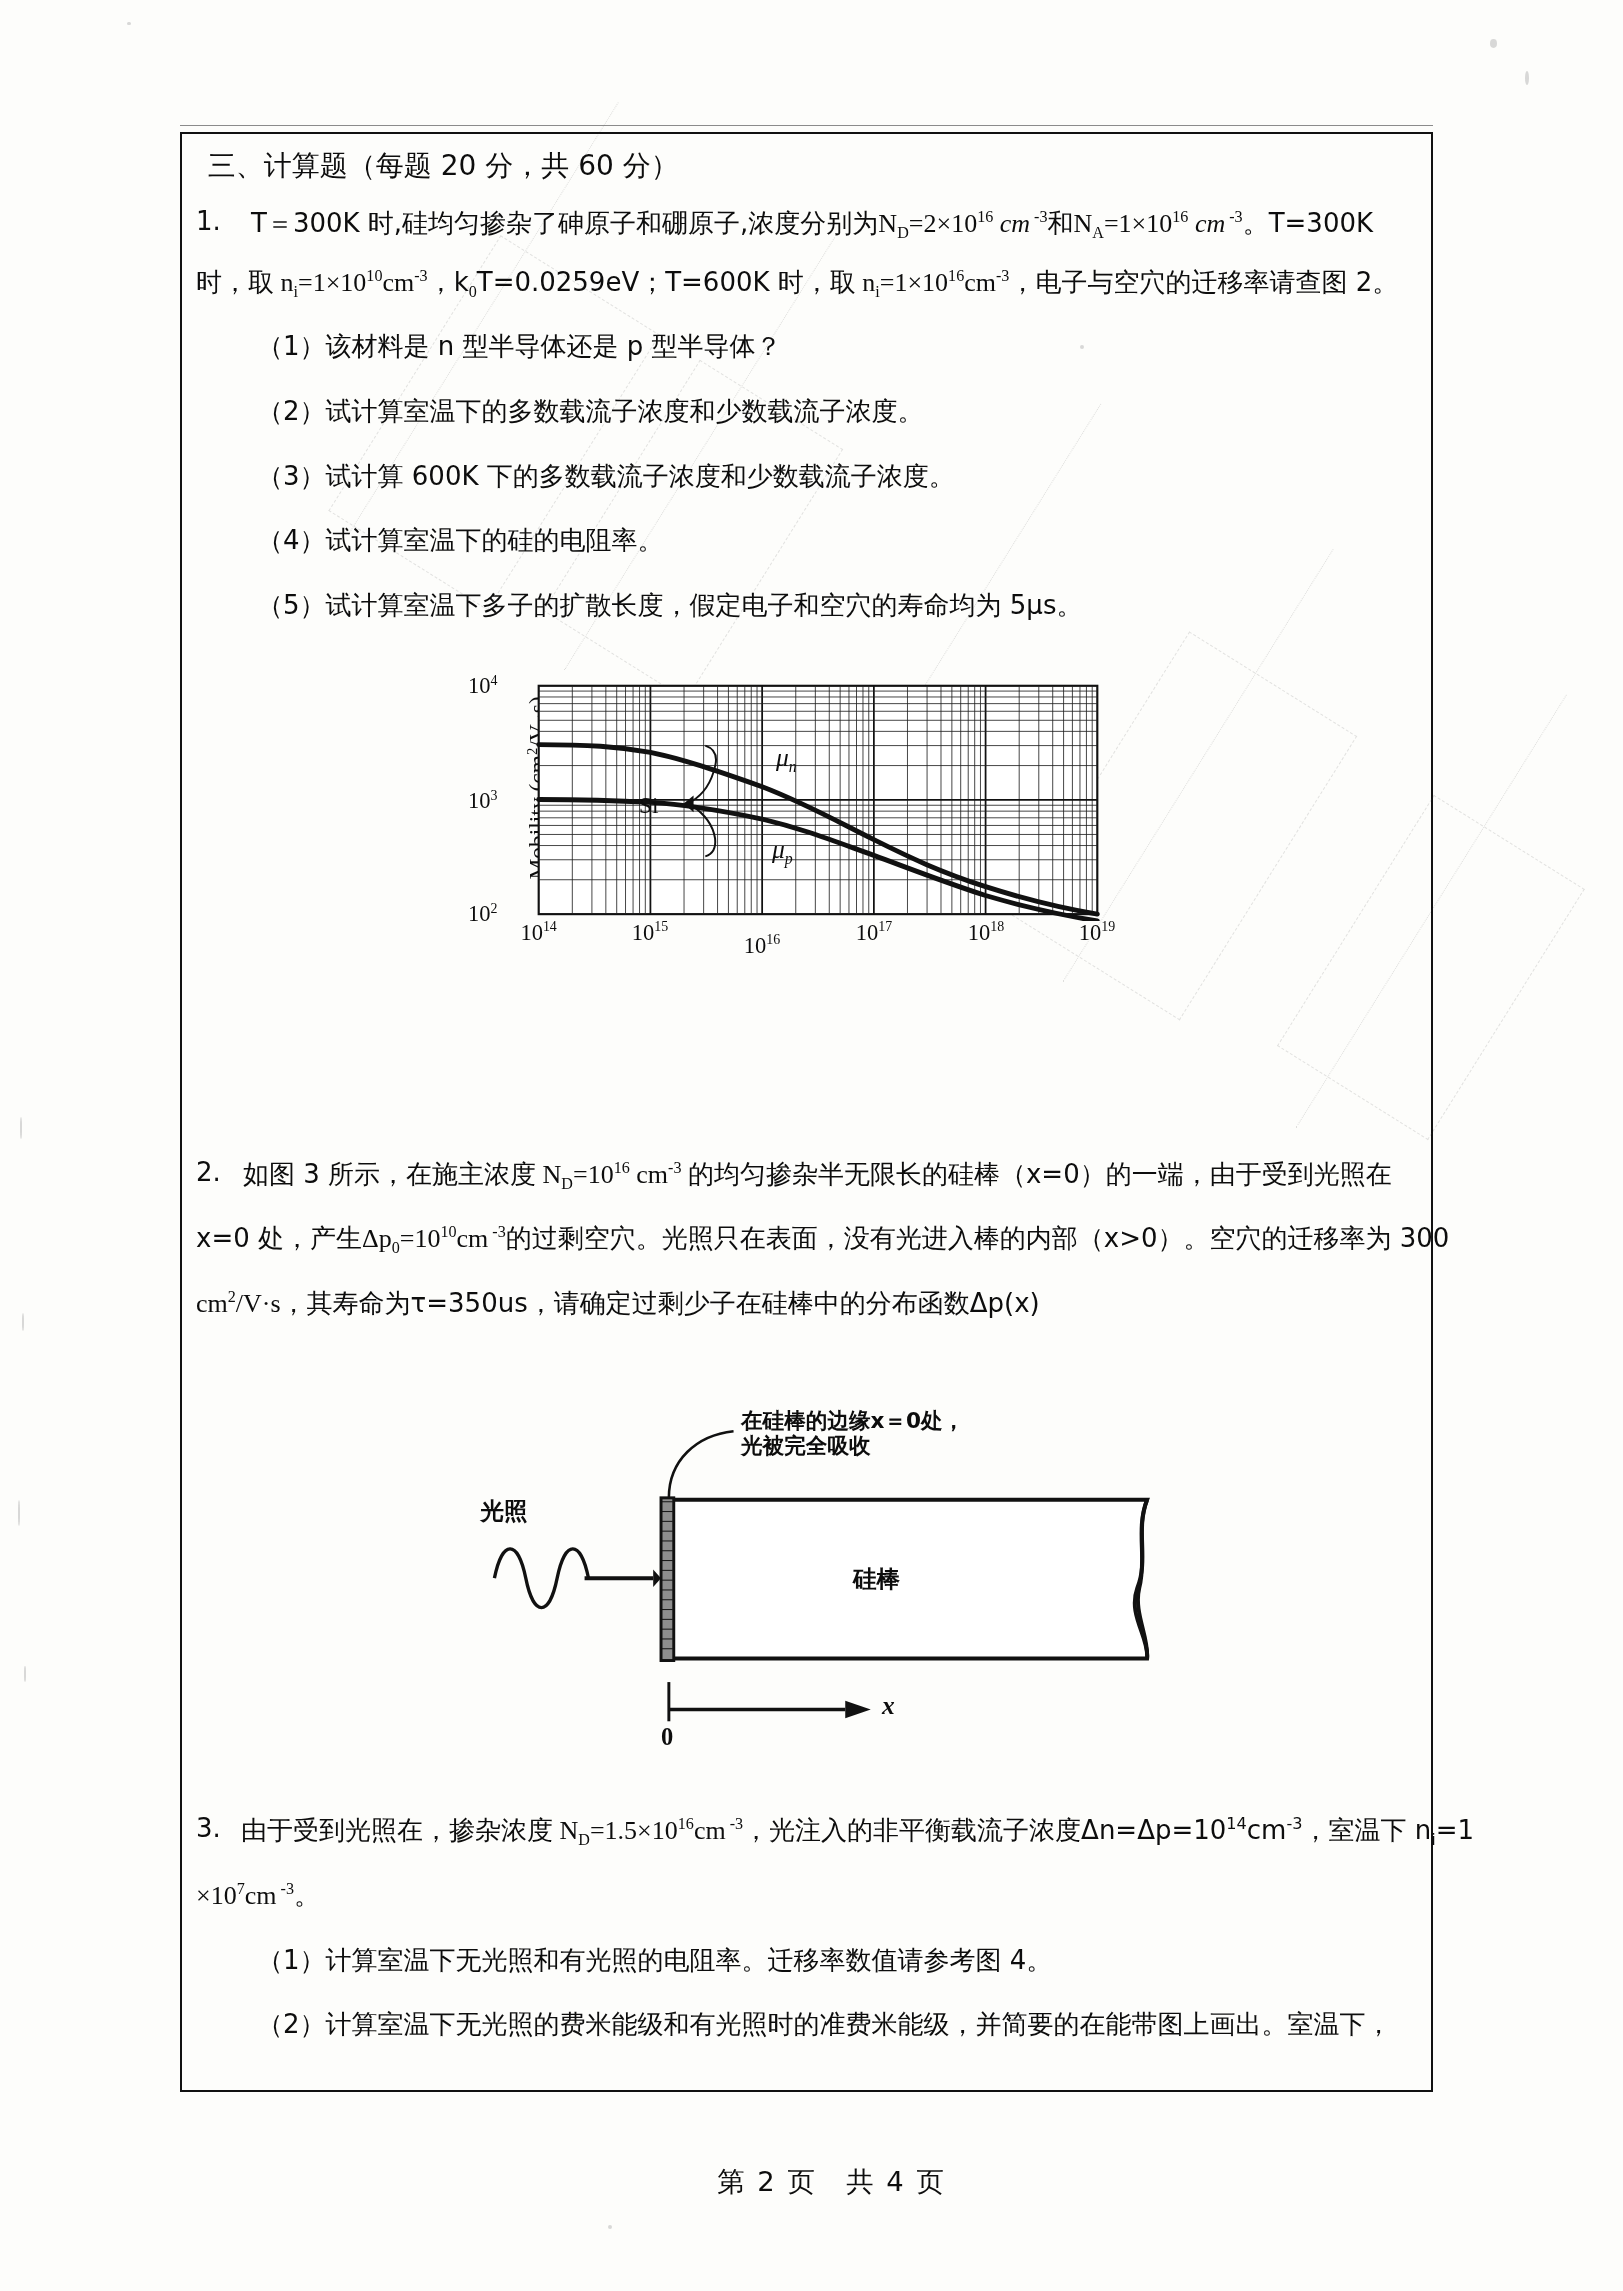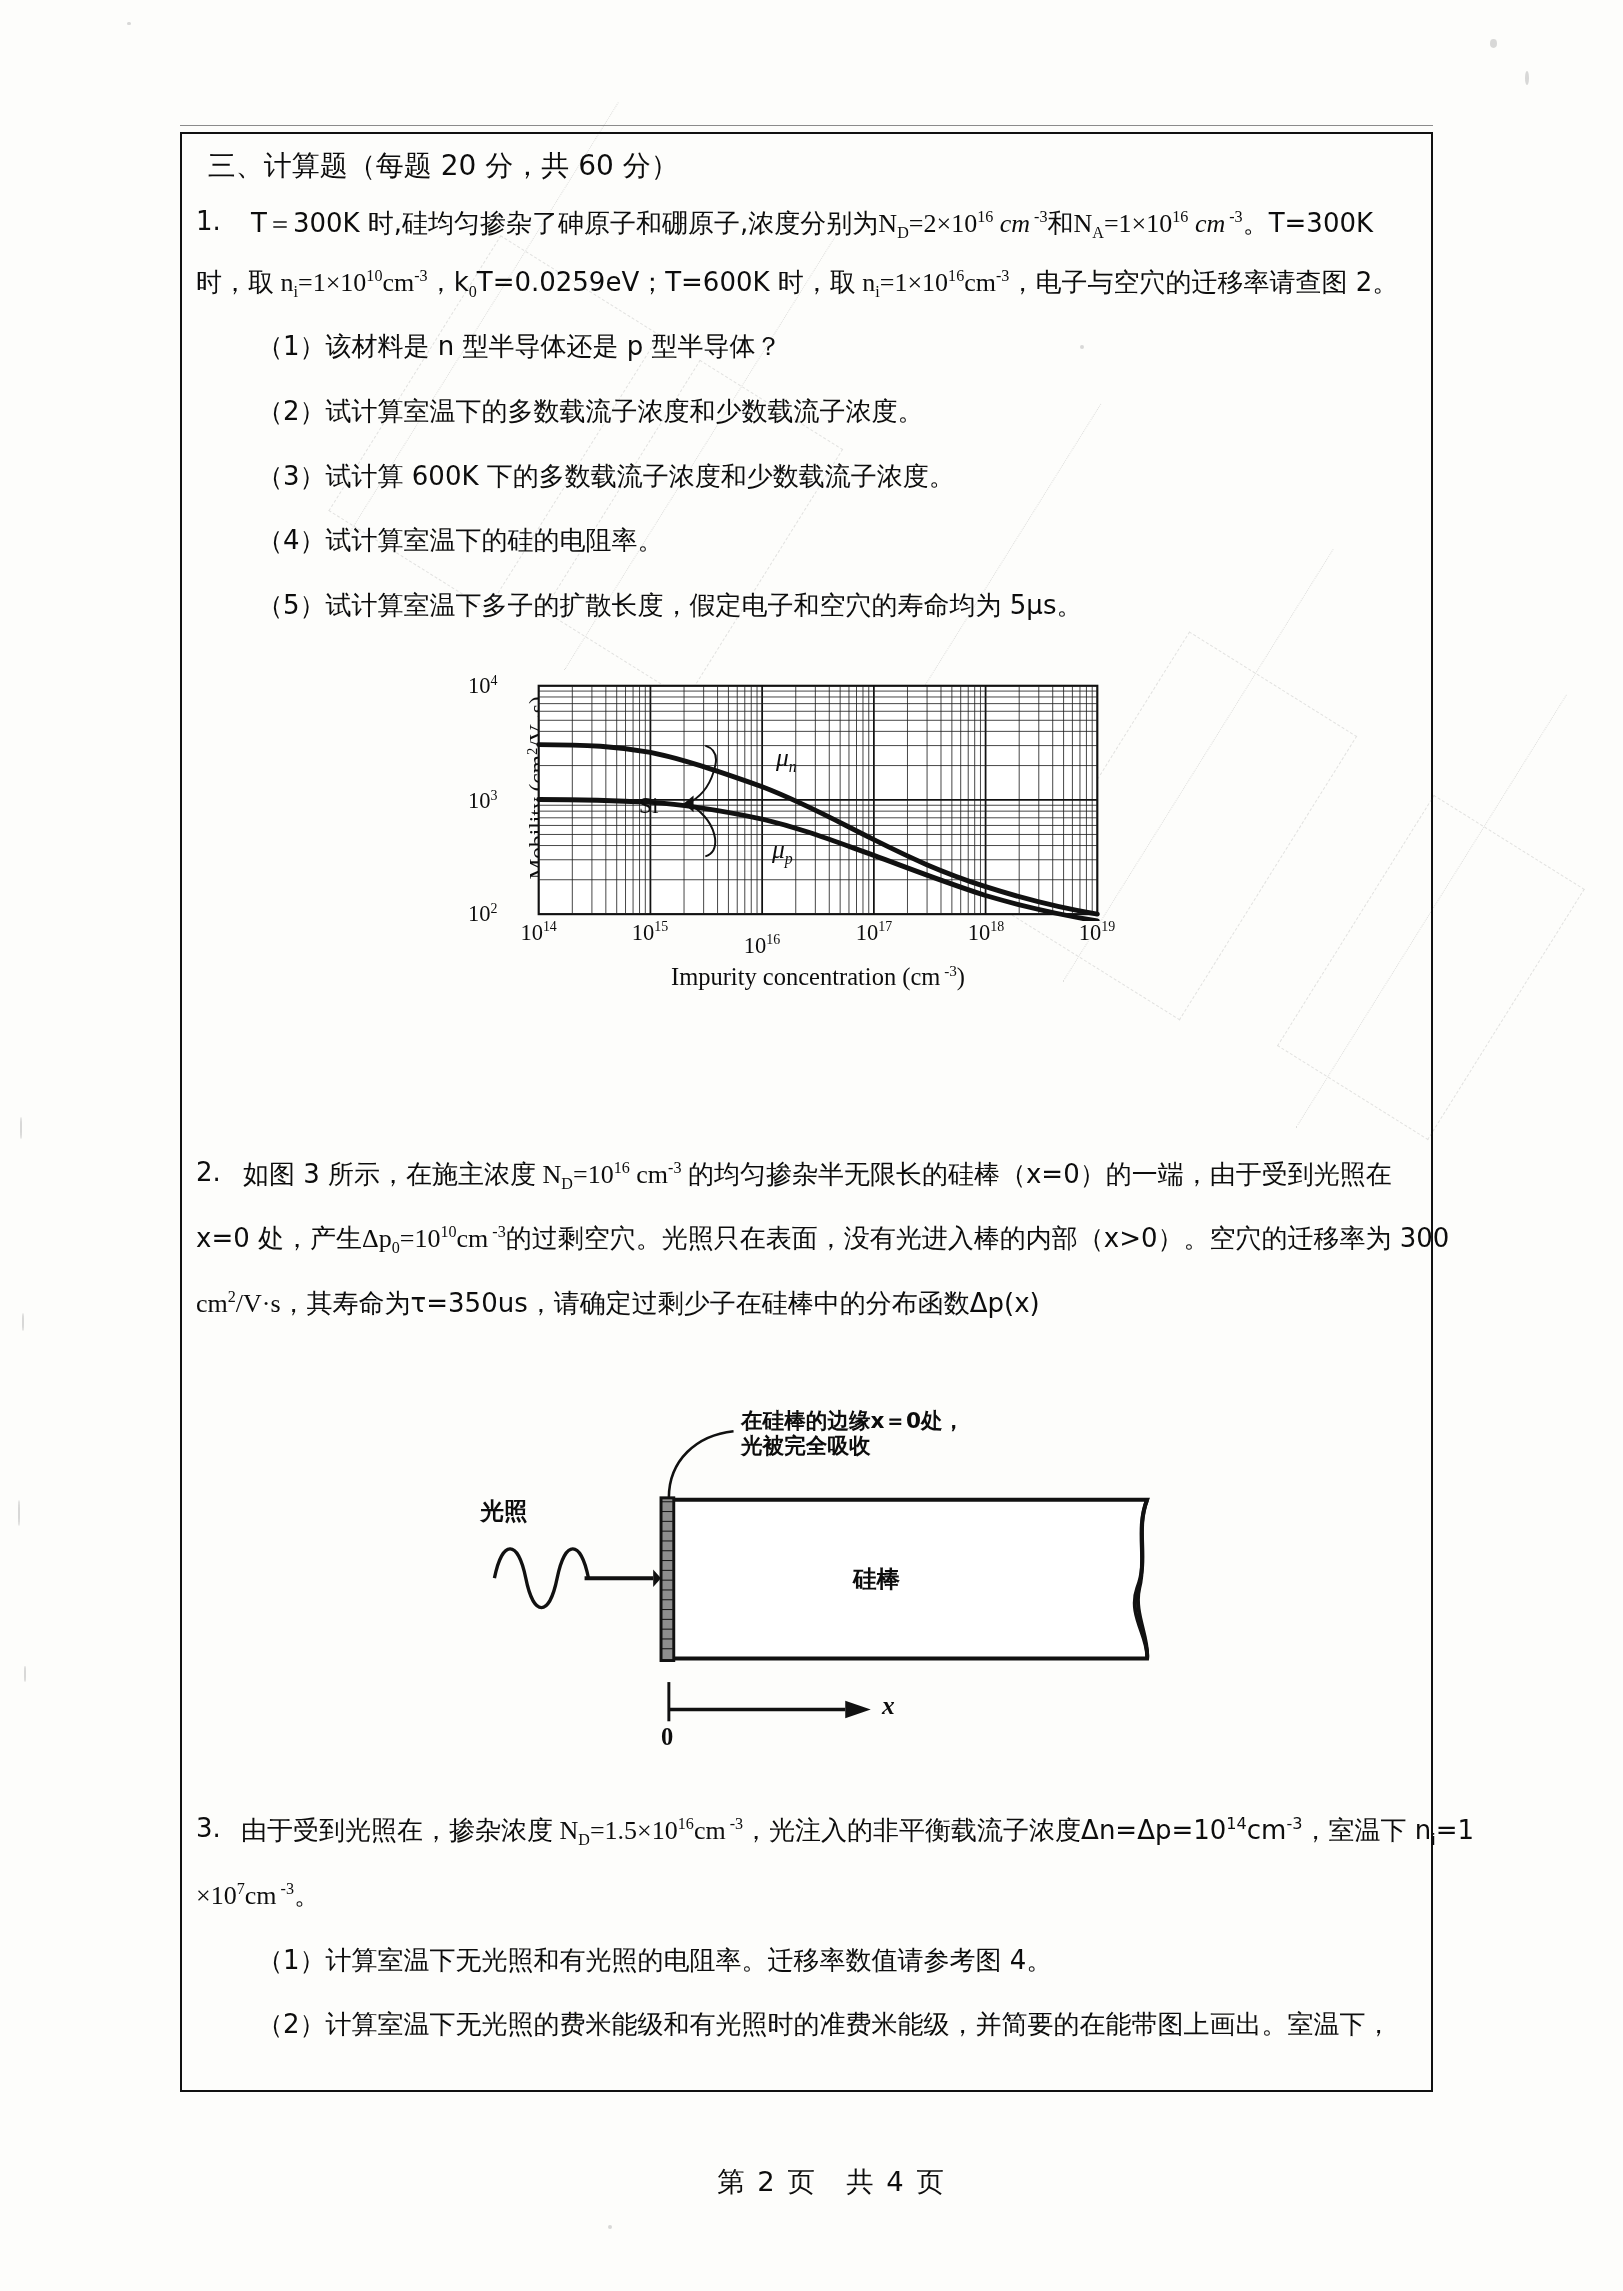--- a/index.html
+++ b/index.html
@@ -351,23 +351,20 @@
     <div style="position:absolute;left:257px;top:67px;font-family:'Liberation Serif',serif;font-style:italic;font-size:25.5px;">μ<sub style="font-style:italic">n</sub></div>
     <div style="position:absolute;left:253px;top:159px;font-family:'Liberation Serif',serif;font-style:italic;font-size:25.5px;">μ<sub style="font-style:italic">p</sub></div>
 
     <div class="tickx" style="left:19.6px;">10<sup>14</sup></div>
     <div class="tickx" style="left:131px;">10<sup>15</sup></div>
     <div class="tickx" style="left:243px;margin-top:13px;">10<sup>16</sup></div>
     <div class="tickx" style="left:355px;">10<sup>17</sup></div>
     <div class="tickx" style="left:467px;">10<sup>18</sup></div>
     <div class="tickx" style="left:578px;">10<sup>19</sup></div>
 
-    <div id="fig2-xlabel">
-      Impurity concentration (cm<sup>&nbsp;-3</sup>)
-    </div>
 
   </div>
 
   <div class="q" style="left:0px;top:1010px;">2.</div>
 
   <div class="q" style="left:47px;top:1010px;">
     <span>如图 3 所示，在施主浓度</span><span class="rm">&nbsp;N<sub>D</sub>=10<sup>16</sup>&nbsp;cm<sup>-3</sup>&nbsp;</span><span>的均匀掺杂半无限长的硅棒（x=0）的一端，由于受到光照在</span>
   </div>
 
   <div class="q" style="left:0px;top:1074px;">

